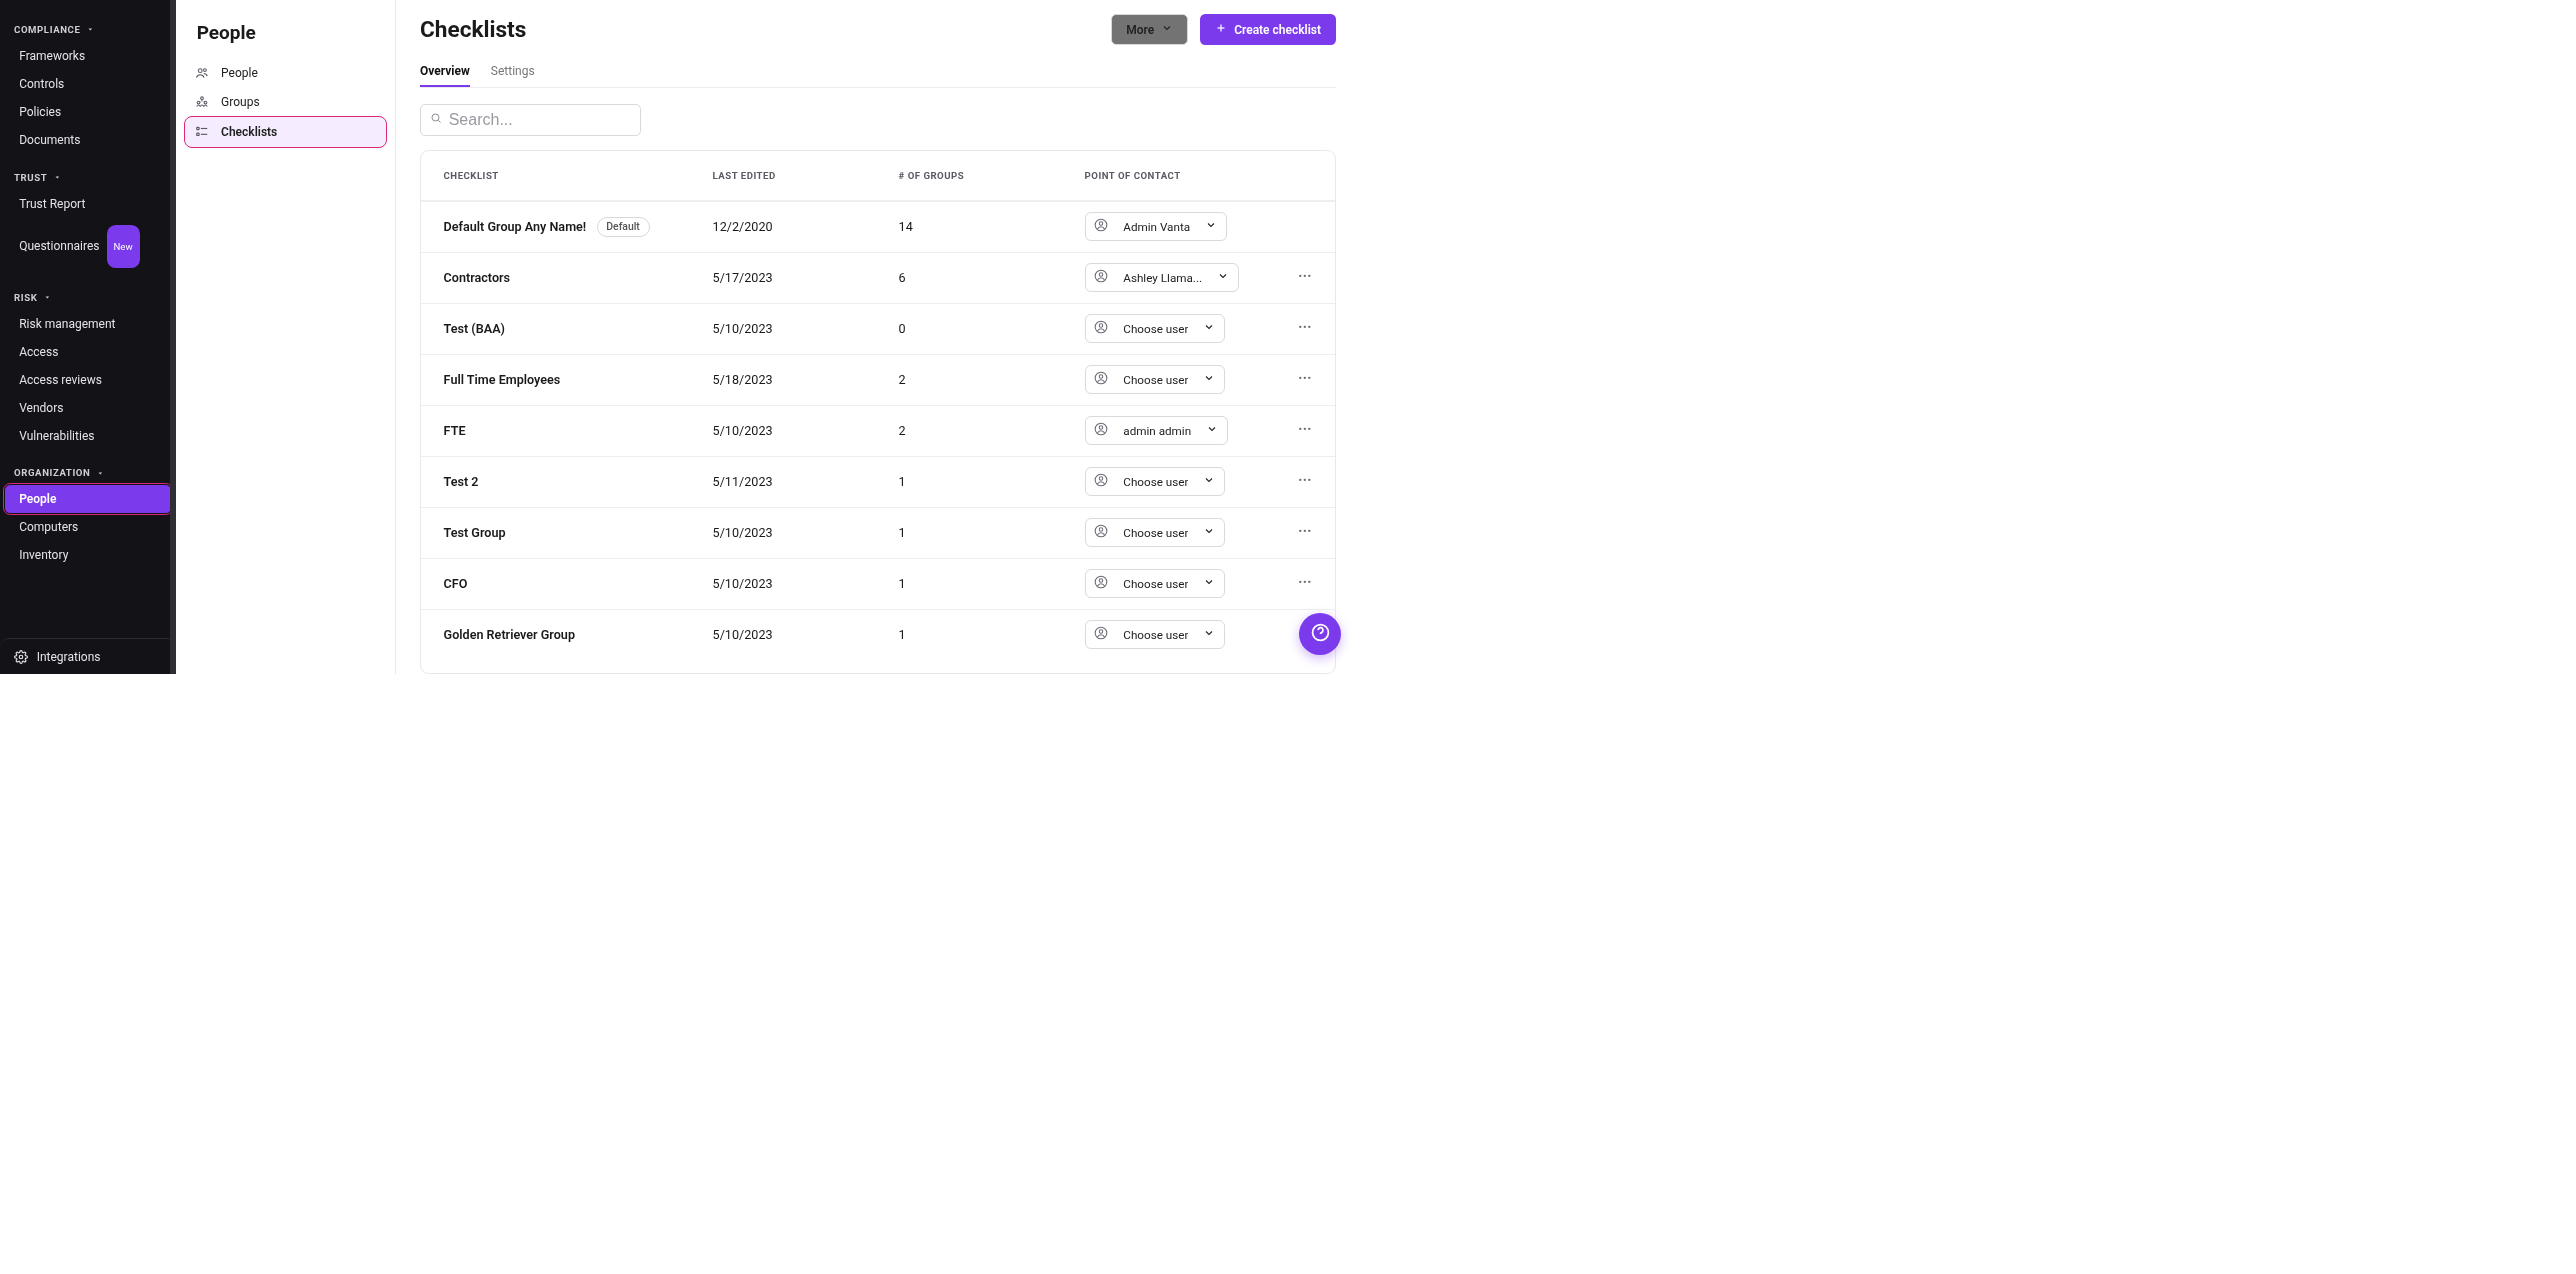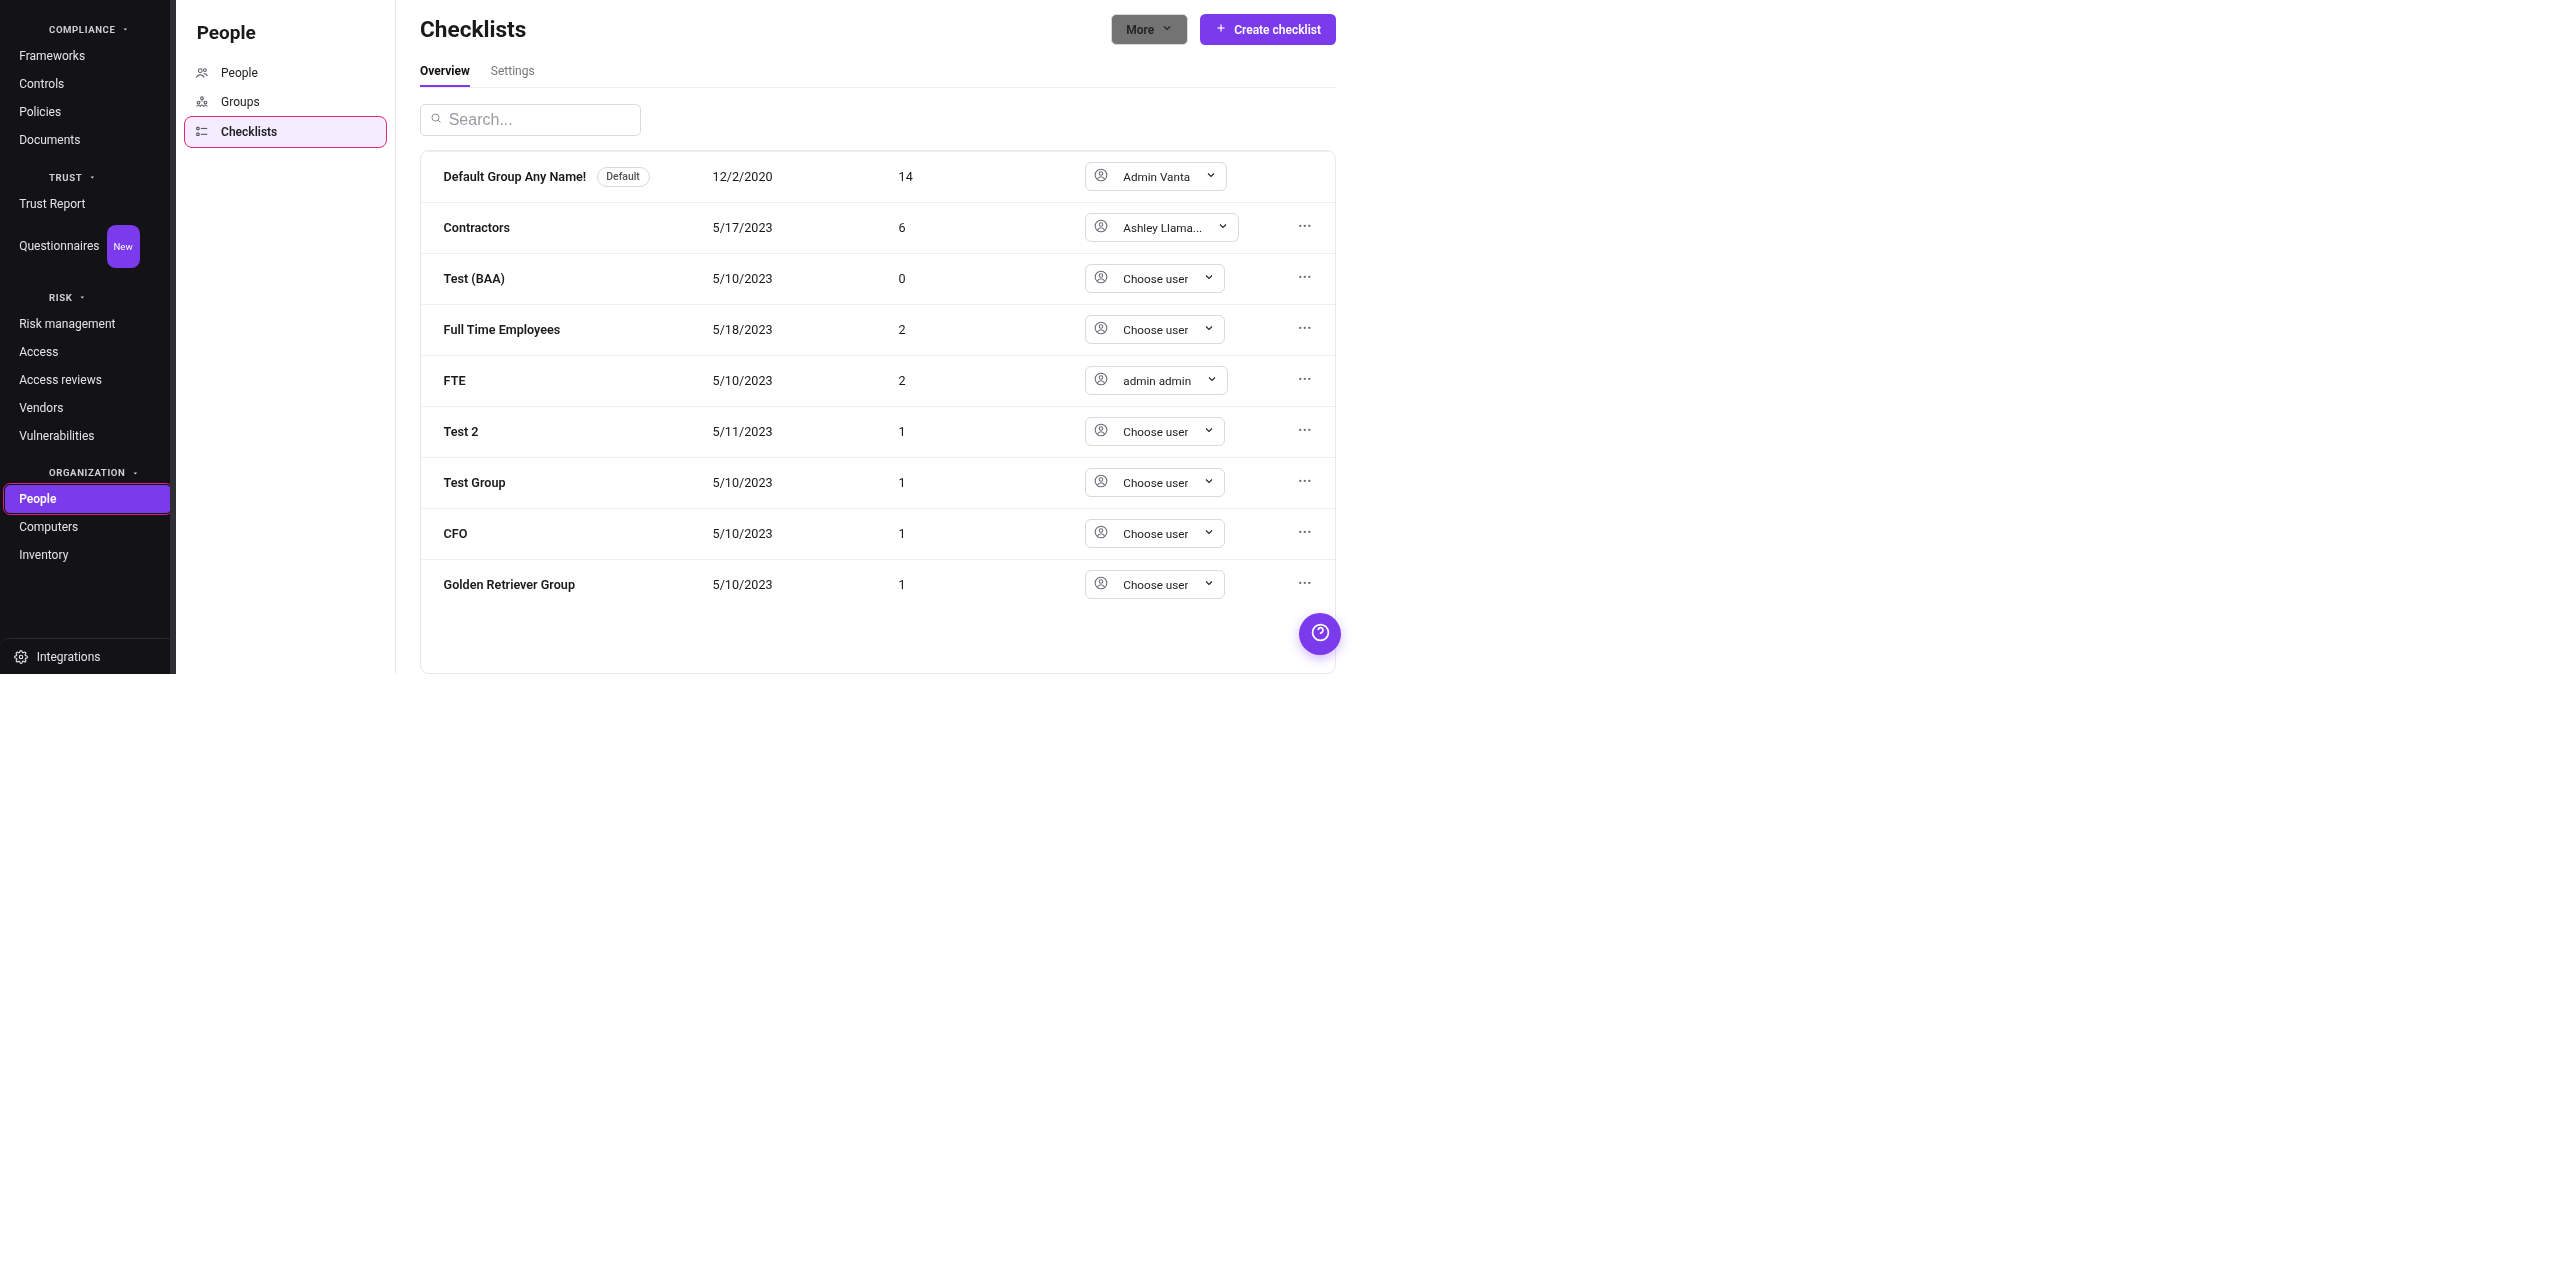--- a/index.html
+++ b/index.html
@@ -26,21 +26,20 @@
   }
   .sidebar-left-scroll { flex: 1; overflow-y: auto; }
   .sb-section-header {
     display: flex; align-items: center;
     padding: 8.7px 14px 7px 14px;
     font-size: 9.6px;
     font-weight: 700;
     letter-spacing: 0.6px;
     color: #cfcfd3;
     cursor: pointer;
-    margin-left: 35px;
   }
   .sb-section-header .caret { margin-left: 6px; display:inline-flex; }
   .sb-item {
     padding: 7px 14px;
     font-size: 12px;
     color: #e3e3e8;
     cursor: pointer;
     display: flex;
     align-items: center;
     border-radius: 5.2px;
@@ -375,20 +374,27 @@
         <svg width="12" height="12" viewBox="0 0 24 24" fill="none" stroke="#8a8a93" stroke-width="2">
             <circle cx="11" cy="11" r="7"></circle>
             <line x1="21" y1="21" x2="16.65" y2="16.65"></line>
           </svg>
       </span>
       <input type="text" placeholder="Search..." style="">
     </div>
   </div>
 
   <div class="table">
+    <div class="thead">
+      <div>CHECKLIST</div>
+      <div>LAST EDITED</div>
+      <div># OF GROUPS</div>
+      <div>POINT OF CONTACT</div>
+      <div></div>
+    </div>
     <div id="tbody">
         <div class="trow">
           <div class="cell-name">
             <span>Default Group Any Name!</span>
             <span class="badge-default">Default</span>
           </div>
           <div>12/2/2020</div>
           <div>14</div>
           <div><div class="poc">
               <span><svg width="14" height="14" viewBox="0 0 24 24" fill="none" stroke="#6a6a74" stroke-width="1.8">

